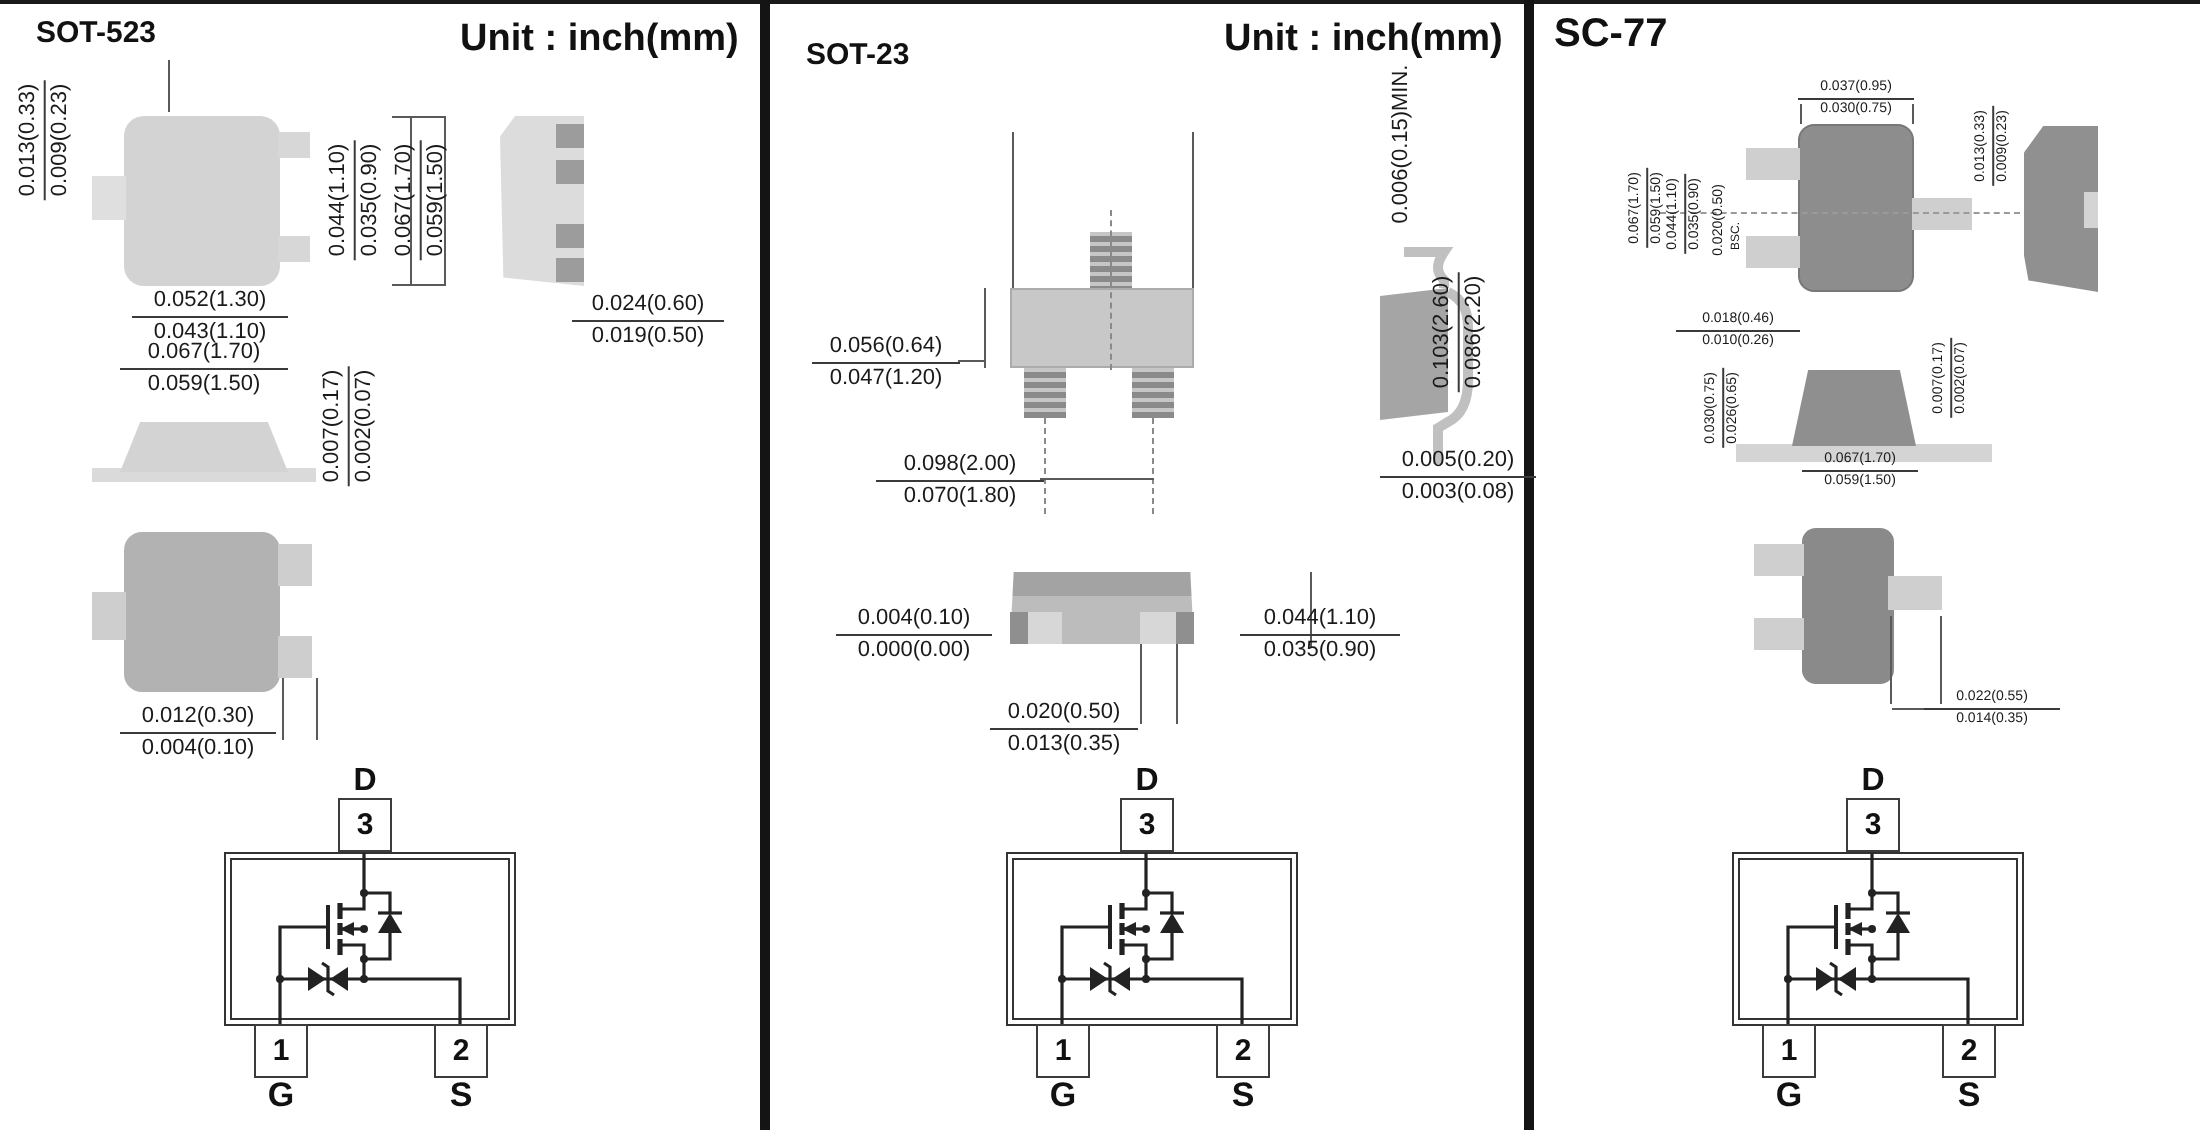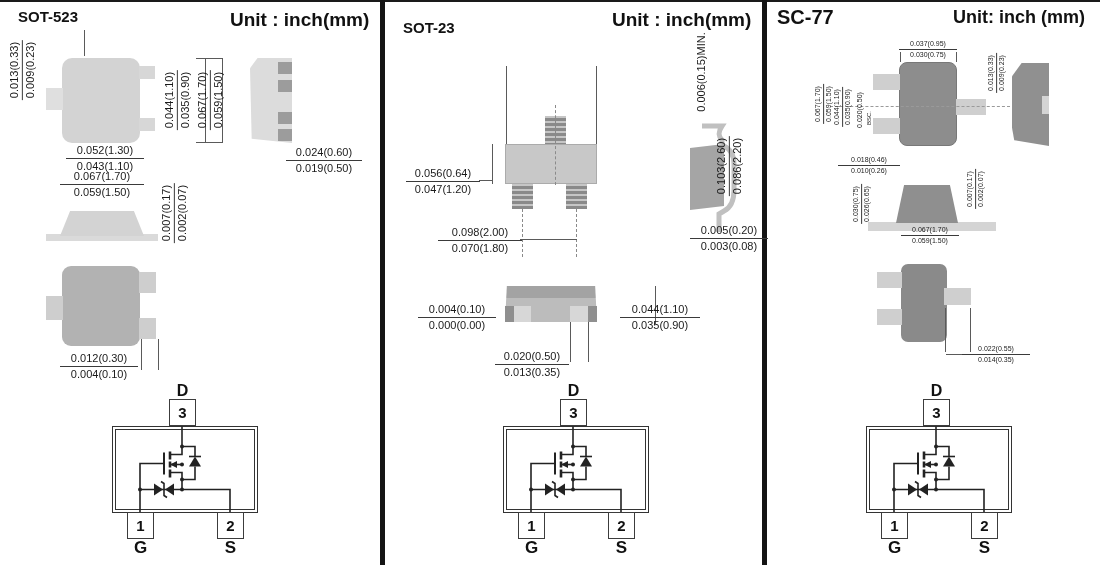--- a/index.html
+++ b/index.html
@@ -249,21 +249,20 @@
         <span>1</span>
       </div>
     <div class="c-pin c-pin2">
         <span>2</span>
       </div>
     <div class="c-glabel">G</div>
     <div class="c-slabel">S</div>
   </div>
 
   <div class="pkg-title" style="left:777px;top:6px;font-size:20px">SC-77</div>
-  <div class="unit" style="left:953px;top:7px;font-size:18px">Unit: inch (mm)</div>
 
   <div class="shape" style="left:899px;top:62px;width:58px;height:84px;background:#8d8d8d;border:1px solid #787878;border-radius:8px;box-sizing:border-box"></div>
   <div class="shape" style="left:873px;top:74px;width:27px;height:16px;background:#cfcfcf"></div>
   <div class="shape" style="left:873px;top:118px;width:27px;height:16px;background:#cfcfcf"></div>
   <div class="shape" style="left:956px;top:99px;width:30px;height:16px;background:#cfcfcf"></div>
   <div class="hdash" style="left:830px;top:106px;width:180px"></div>
   <div class="vln" style="left:900px;top:52px;height:10px"></div>
   <div class="vln" style="left:956px;top:52px;height:10px"></div>
 
   <div class="dim sm" style="left:899px;top:40px;width:58px">

